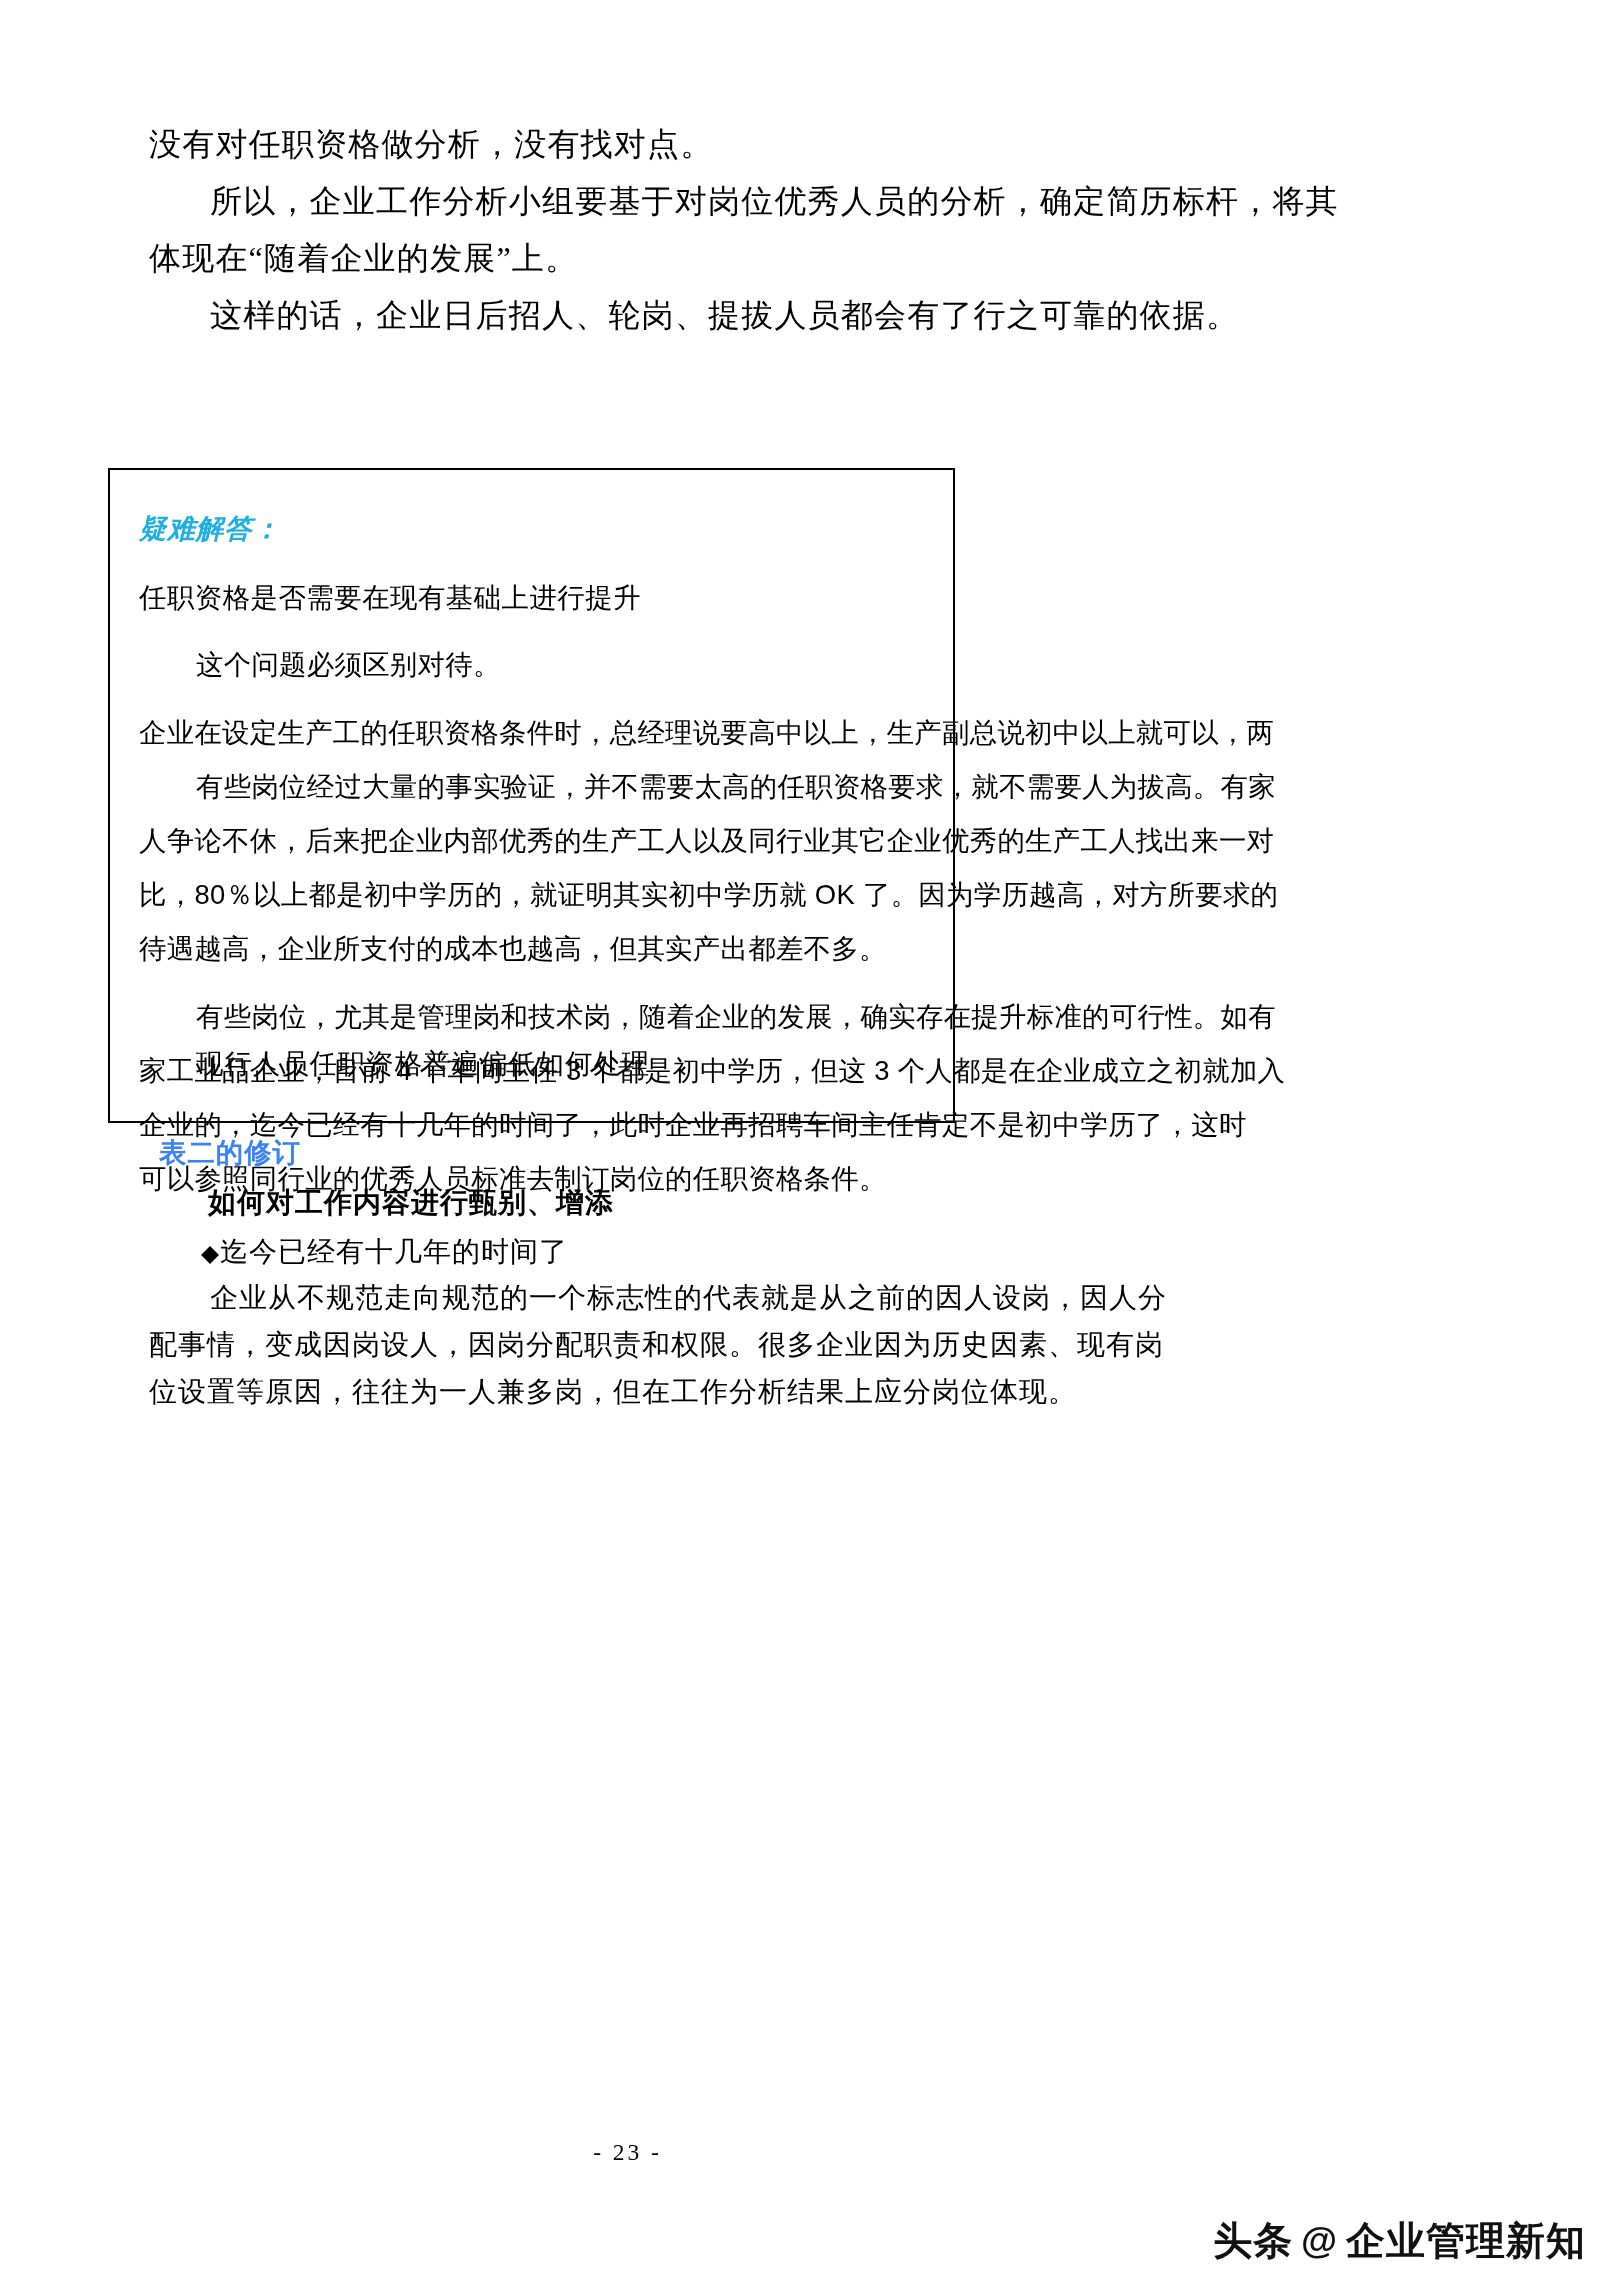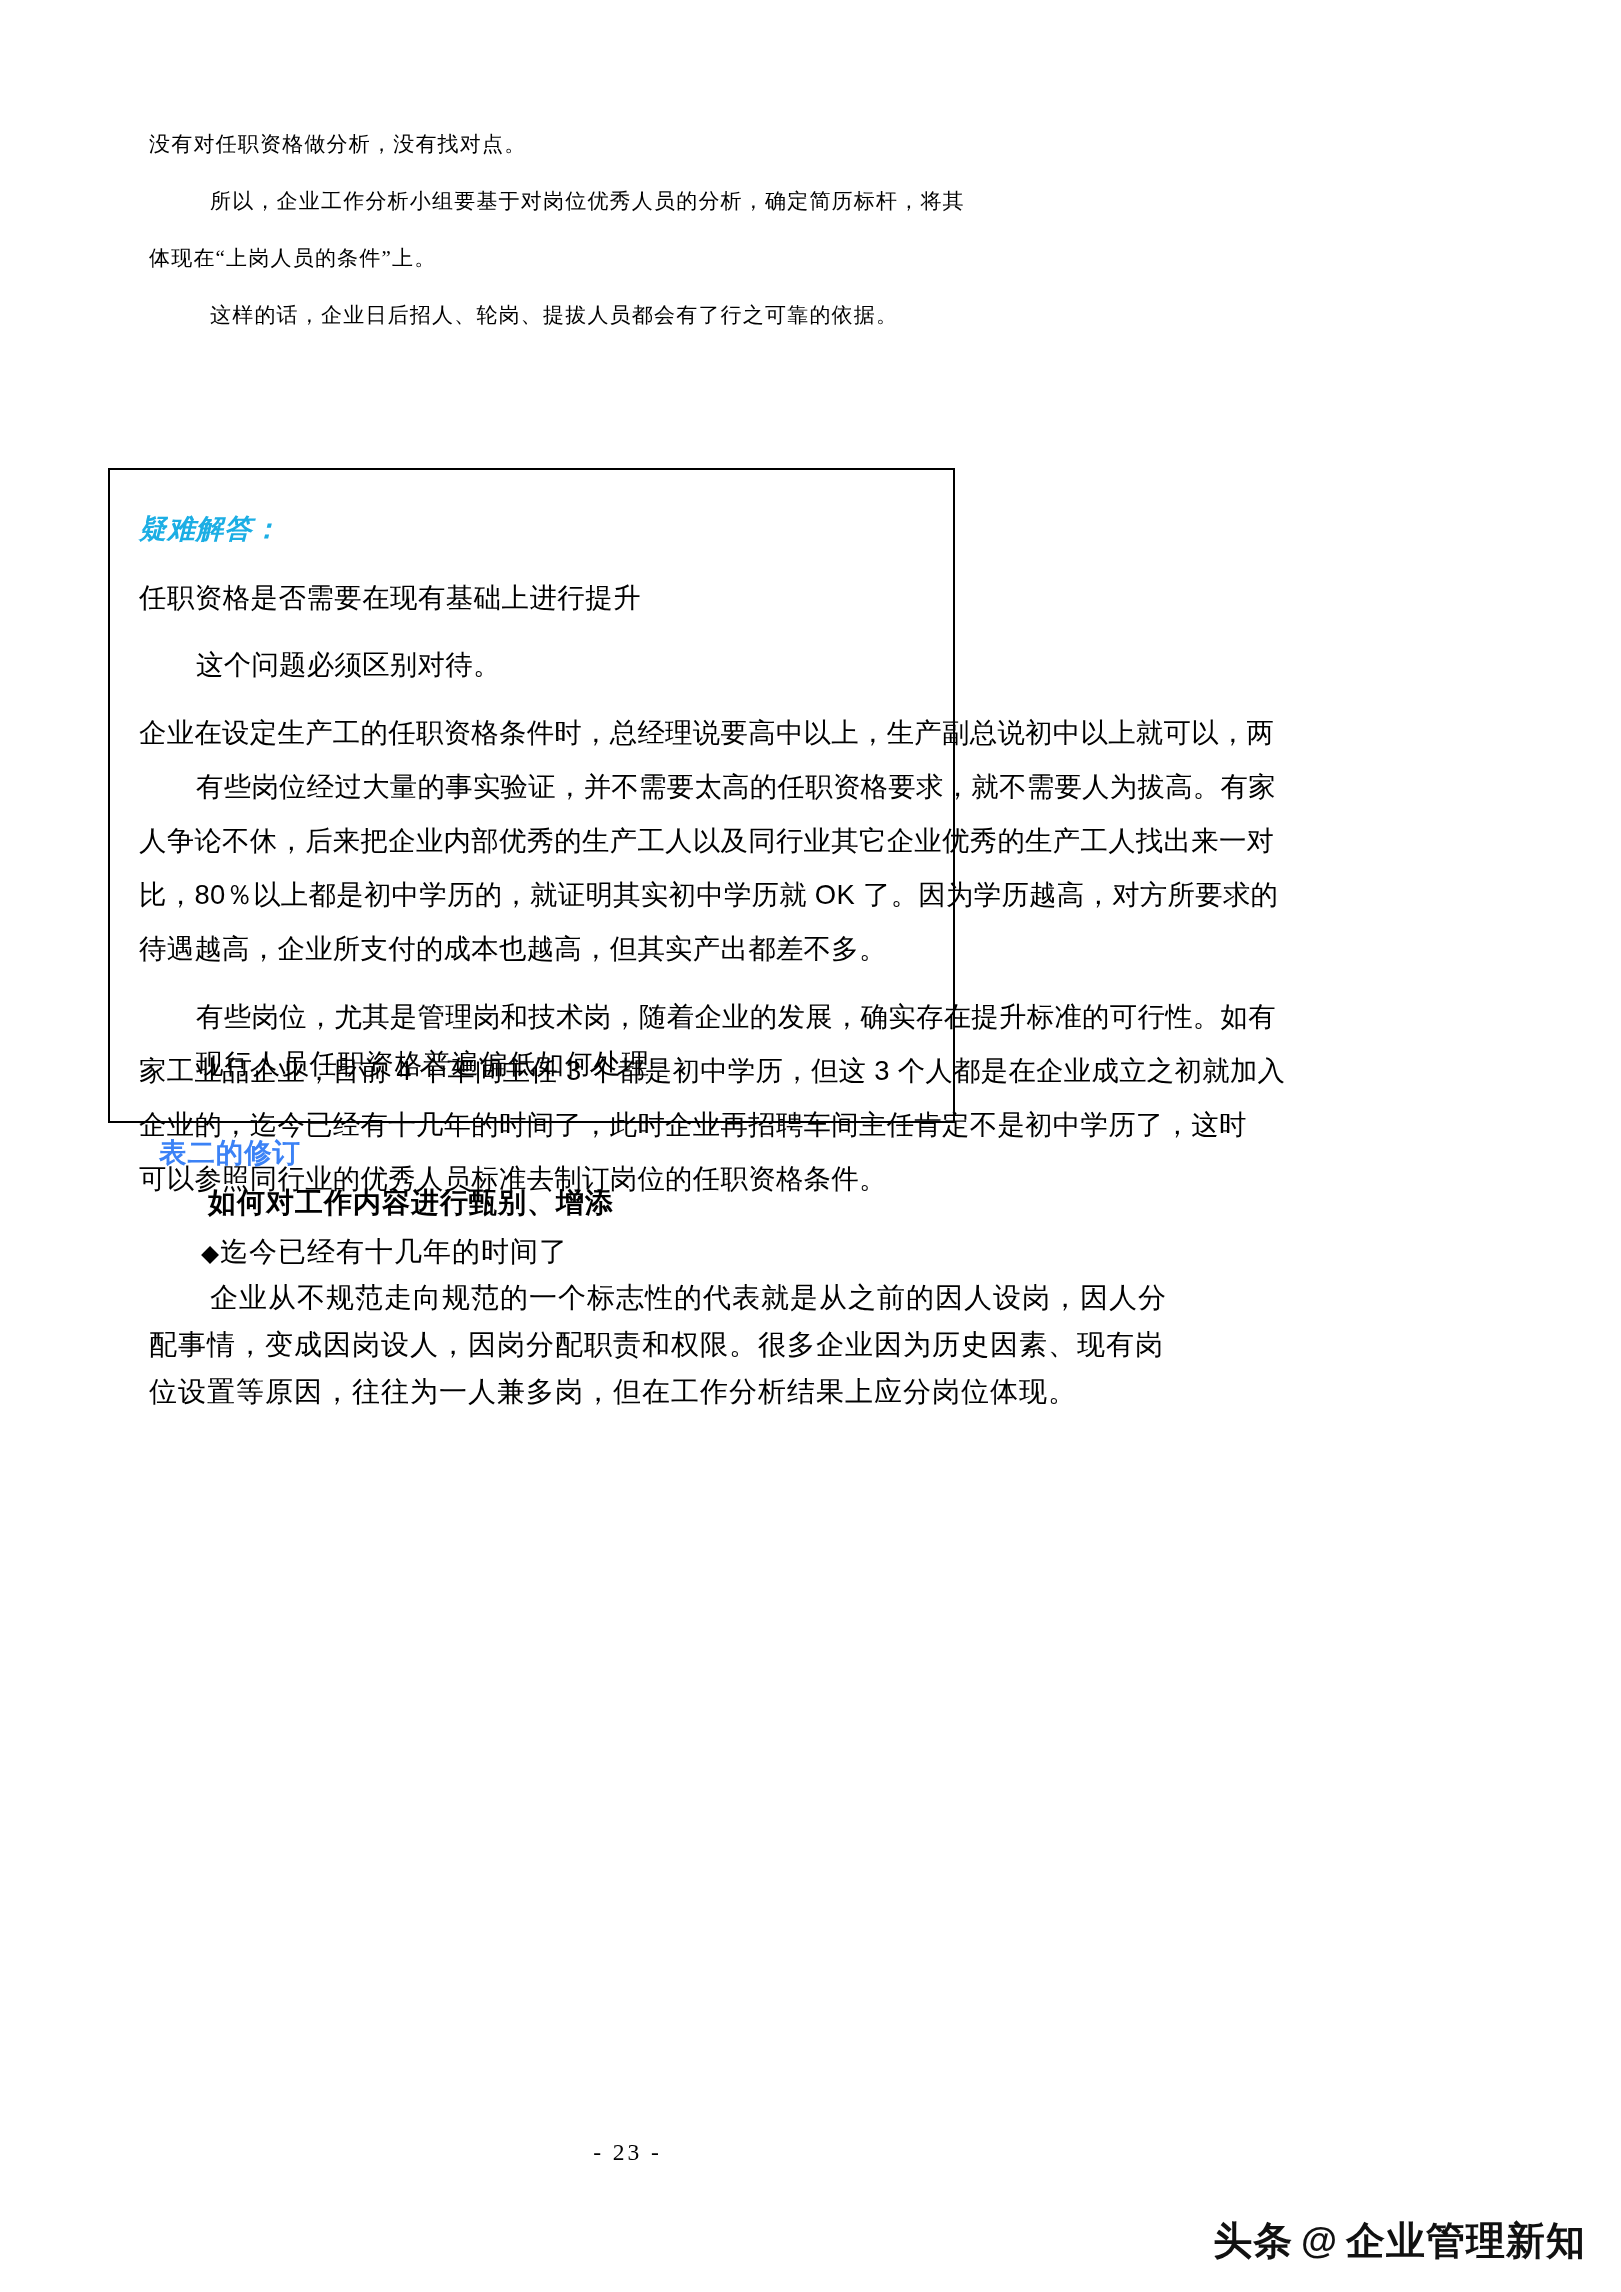--- a/index.html
+++ b/index.html
@@ -20,21 +20,21 @@
     box-sizing: border-box;
   }
   
   .intro {
     position: absolute;
     left: 149px;
     top: 116px;
     width: 990px;
   }
   .p-line {
-    font-size: 21px;
+    font-size: 32px;
     line-height: 57px;
     letter-spacing: 1.2px;
     white-space: nowrap;
     font-family: "Liberation Serif", "DejaVu Serif", serif;
   }
   .p-indent { text-indent: 61px; }
 
   
   #qa-box {
     position: absolute;
@@ -168,21 +168,21 @@
   #watermark .wm-at { font-size: 37px; }
 </style>
 </head>
 <body>
 
 <div id="page">
 
   <div class="intro">
     <div class="p-line">没有对任职资格做分析，没有找对点。</div>
     <div class="p-line p-indent">所以，企业工作分析小组要基于对岗位优秀人员的分析，确定简历标杆，将其</div>
-    <div class="p-line">体现在“上岗人员的条件”上。</div>
+    <div class="p-line">体现在“随着企业的发展”上。</div>
     <div class="p-line p-indent">这样的话，企业日后招人、轮岗、提拔人员都会有了行之可靠的依据。</div>
   </div>
 
   <div id="qa-box">
     <div class="qa-inner">
 
       <div class="qa-title">疑难解答：</div>
 
       <div class="qa-sub">任职资格是否需要在现有基础上进行提升</div>
 

